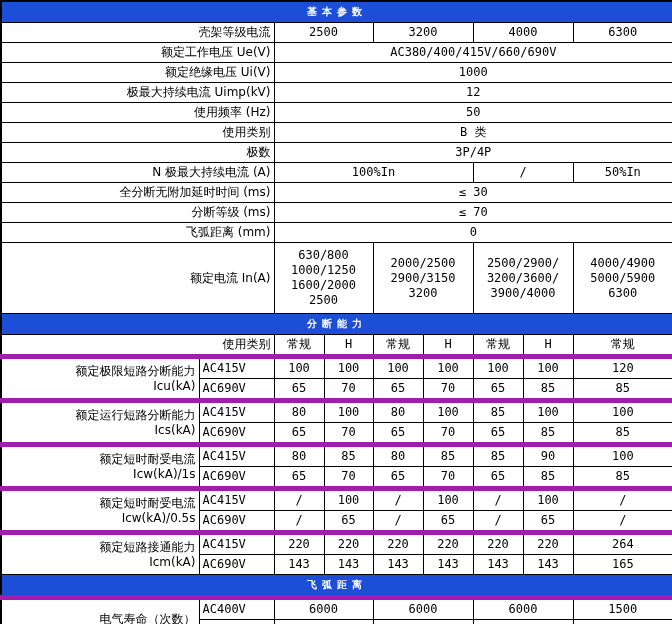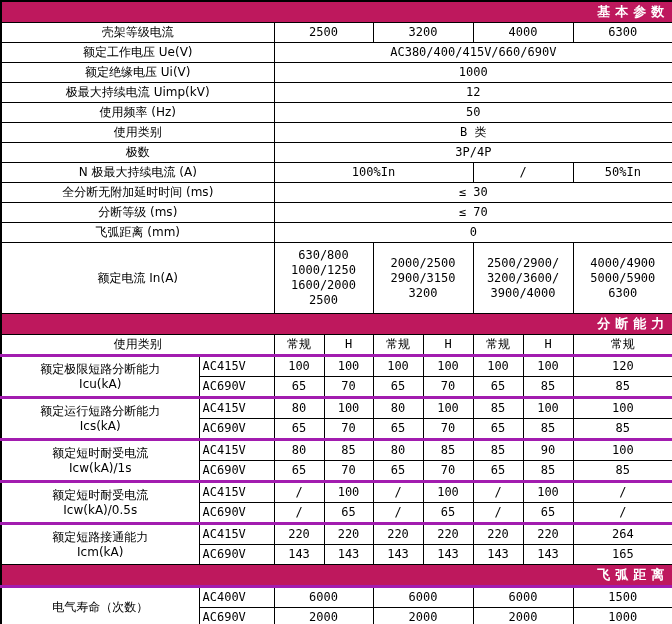--- a/index.html
+++ b/index.html
@@ -1,26 +1,26 @@
 <!DOCTYPE html>
 <html><head>
 <meta charset="utf-8">
 <style>
   html,body{margin:0;padding:0;background:#fff;}
   table{border-collapse:collapse;table-layout:fixed;width:672px;border:2px solid #000;
         font-family:"DejaVu Sans",sans-serif;font-size:12px;color:#000;}
   td{border:1px solid #000;height:19px;padding:0 3px;overflow:hidden;line-height:1.25;vertical-align:middle;}
-  td.sec{background:#be185d;color:#fff;text-align:right;font-weight:bold;font-size:13px;
+  td.sec{background:#1d4ed8;color:#fff;text-align:center;font-weight:bold;font-size:10px;
          height:20px;letter-spacing:5px;}
-  td.lab{text-align:center;}
+  td.lab{text-align:right;}
   td.sub{text-align:left;font-family:"DejaVu Sans Mono","DejaVu Sans",sans-serif;}
   td.val{text-align:center;padding:0 1px;font-family:"DejaVu Sans Mono","DejaVu Sans",sans-serif;}
   td.pre{white-space:pre-line;}
   tr.tall td{height:70px;}
-  tr.grp td{border-top:3px solid #a21caf;margin-left:8px;}
+  tr.grp td{border-top:5px solid #a21caf;margin-left:8px;}
 </style>
 </head>
 <body>
 
 <table>
 <colgroup>
   <col style="width:198px">
       <col style="width:75px">
   <col style="width:50px">
       <col style="width:49px">

